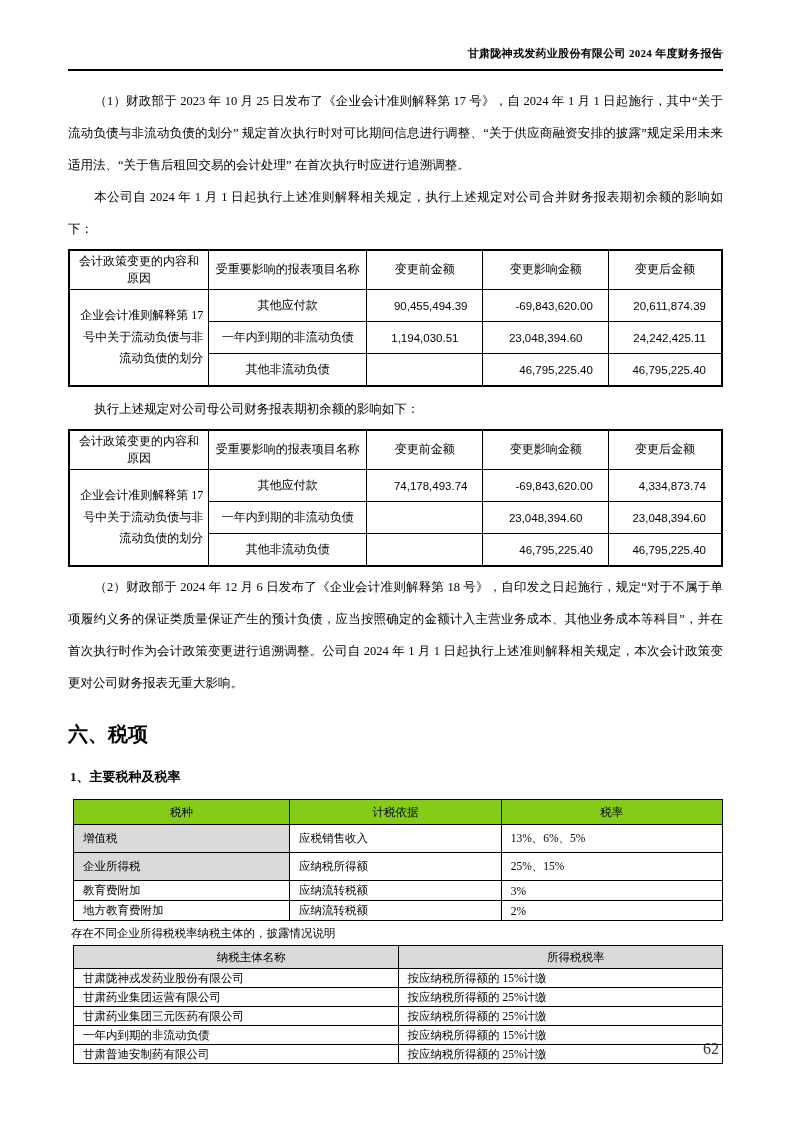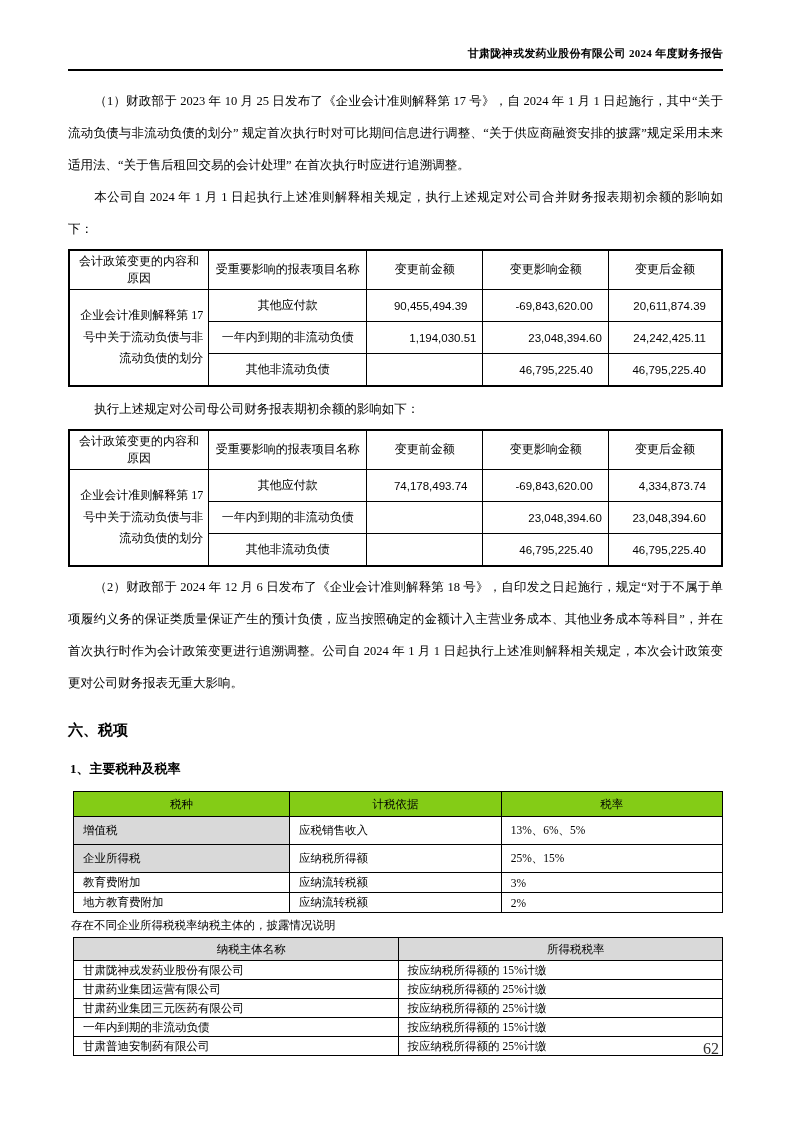--- a/index.html
+++ b/index.html
@@ -30,23 +30,23 @@
   table { width:100%; border-collapse:collapse; table-layout:fixed; }
 
   .policy-table { border:2px solid #000; margin-top:4px; }
   .policy-table th, .policy-table td { border:1px solid #000; font-weight:normal; }
   .policy-table th { height:36px; font-size:12px; text-align:center; line-height:1.45; padding:1px 4px; }
   .policy-table td { height:29px; font-size:12px; padding:1px 6px; }
   td.group-cell { text-align:right; line-height:1.8; padding:2px 5px 2px 8px; }
   td.item-cell { text-align:center; }
   td.num { font-family:"Liberation Sans", sans-serif; font-size:11.5px; }
   td.num.right { text-align:right; padding-right:15px; }
-  td.num.center { text-align:right; }
-
-  .sec-title { font-size:15px; font-weight:bold; margin:22px 0 0 0; }
+  td.num.center { text-align:center; }
+
+  .sec-title { font-size:20px; font-weight:bold; margin:22px 0 0 0; }
   .sub-title { font-size:13px; font-weight:bold; margin:20px 0 13px 2px; }
 
   .inset { width:calc(100% - 5px); margin-left:5px; }
   .tax-table { border:1.5px solid #000; }
   .tax-table th, .tax-table td { border:1px solid #000; font-size:11.5px; font-weight:normal; }
   .tax-table th { background:#84cc16; height:22px; text-align:center; }
   .tax-table td { padding:2px 9px; text-align:left; }
   .tax-table tr.tall td { height:23px; }
   .tax-table tr.short td { height:15px; }
   td.shaded { background:#d9d9d9; }

